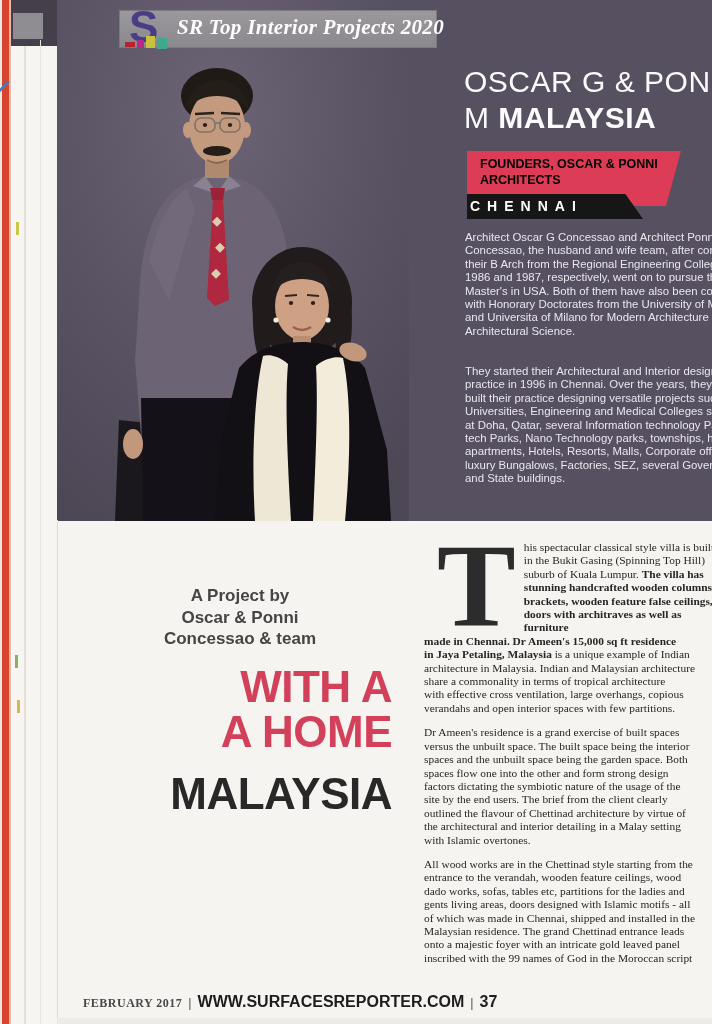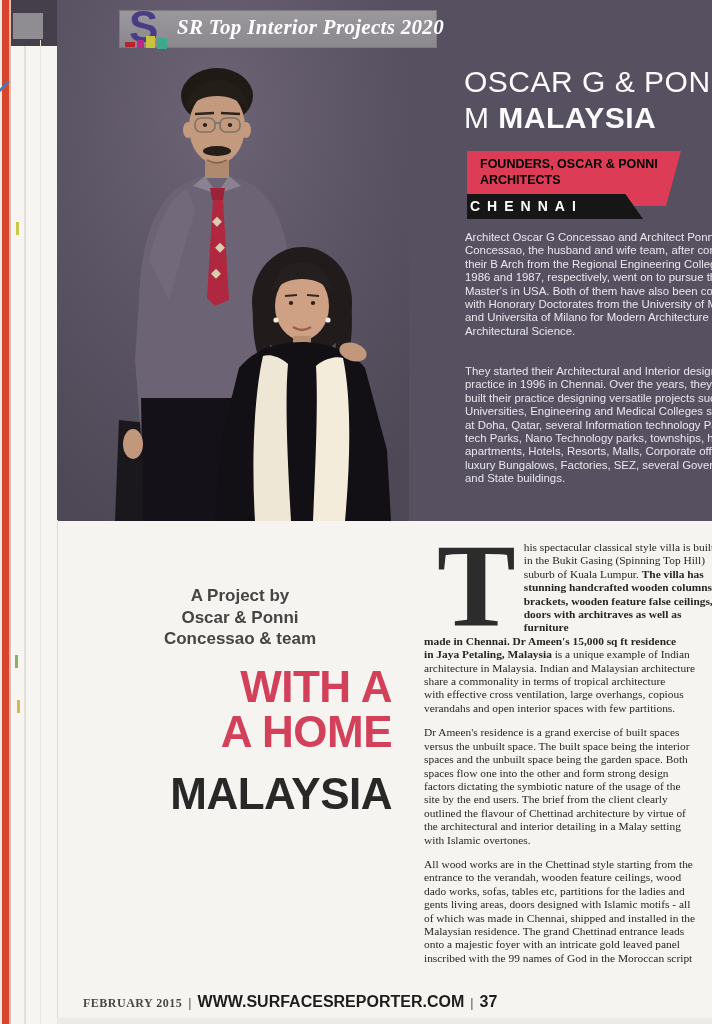--- a/index.html
+++ b/index.html
@@ -217,16 +217,16 @@
 entrance to the verandah, wooden feature ceilings, wood
 dado works, sofas, tables etc, partitions for the ladies and
 gents living areas, doors designed with Islamic motifs - all
 of which was made in Chennai, shipped and installed in the
 Malaysian residence. The grand Chettinad entrance leads
 onto a majestic foyer with an intricate gold leaved panel
 inscribed with the 99 names of God in the Moroccan script</p>
 </div>
 
 <div class="abs footer">
-  <span class="date">FEBRUARY 2015</span><span class="sep">|</span><span class="site">WWW.SURFACESREPORTER.COM</span><span class="sep">|</span><span class="pg">37</span>
+  <span class="date">FEBRUARY 2017</span><span class="sep">|</span><span class="site">WWW.SURFACESREPORTER.COM</span><span class="sep">|</span><span class="pg">37</span>
 </div>
 
 <div class="abs bottom-strip"></div>
 
 </body></html>

